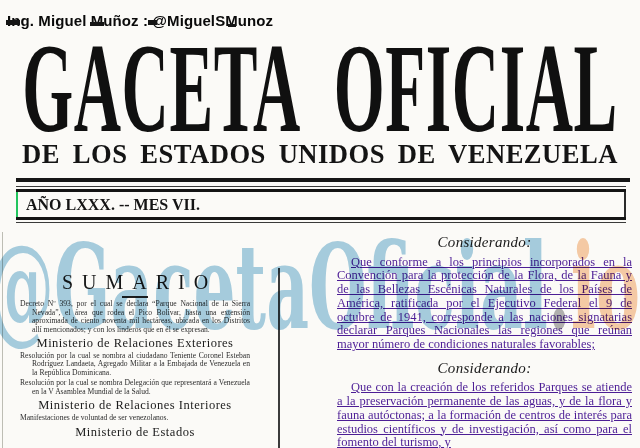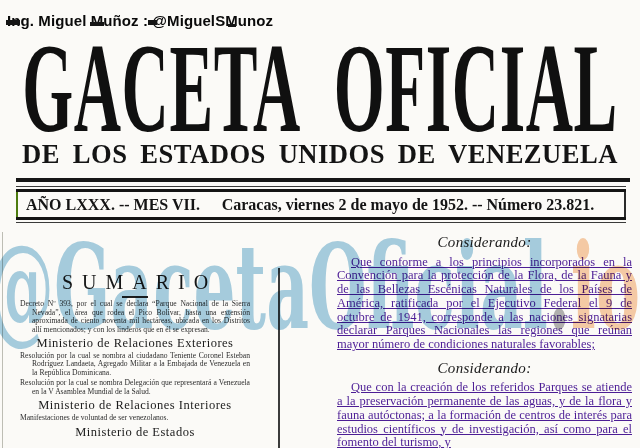--- a/index.html
+++ b/index.html
@@ -13,21 +13,21 @@
           white-space:nowrap;font-weight:bold;font-size:126px;line-height:1;color:#101010;
           word-spacing:.3em;letter-spacing:1px;}
   .masthead-sub{position:absolute;top:138px;left:50%;transform:translateX(-50%) scaleX(.95);
           white-space:nowrap;font-weight:bold;font-size:28px;color:#141414;word-spacing:6px;
           letter-spacing:.5px;}
   .rule-main{position:absolute;top:178px;left:16px;width:614px;height:4px;background:#161616;}
   
   .datebar{position:absolute;top:186px;left:16px;width:610px;}
   .db-rule-top{height:2px;border-top:1px solid #3a3a3a;border-bottom:3px solid #141414;}
   .db-text{display:flex;align-items:baseline;padding:4px 8px 3px 8px;
-           border-left:2px solid #4d7c0f;border-right:2px solid #2a2a2a;
+           border-left:2px solid #22c55e;border-right:2px solid #2a2a2a;
            font-weight:bold;font-size:16px;color:#141414;}
   .db-left{white-space:nowrap;}
   .db-center{flex:1;text-align:center;white-space:nowrap;}
   .db-rule-bottom{height:2px;border-top:3px solid #141414;border-bottom:1px solid #3a3a3a;}
   
   .columns{position:absolute;top:228px;left:0;right:0;bottom:0;display:flex;}
   .col-left{width:280px;box-sizing:border-box;padding:4px 28px 0 20px;border-right:2px solid #3b3b3b;margin-top:40px;}
   .col-right{flex:1;box-sizing:border-box;padding:2px 8px 7px 13px;margin-left:44px;}
   .sumario-heading{margin:0;text-align:center;font-size:20px;font-weight:normal;
           letter-spacing:9px;text-indent:9px;color:#171717;line-height:1;}
@@ -70,21 +70,20 @@
   <div class="artifact a4"></div>
 
   <div class="masthead-title">GACETA OFICIAL</div>
   <div class="masthead-sub">DE LOS ESTADOS UNIDOS DE VENEZUELA</div>
   <div class="rule-main"></div>
 
   <div class="datebar">
     <div class="db-rule-top"></div>
     <div class="db-text">
       <span class="db-left">AÑO LXXX. -- MES VII.</span>
-      <span class="db-center">Caracas, viernes 2 de mayo de 1952. -- Número 23.821.</span>
     </div>
     <div class="db-rule-bottom"></div>
   </div>
 
   <div class="columns">
 
     <div class="col-left">
       <h2 class="sumario-heading">SUMARIO</h2>
       <div class="sumario-rule"></div>
 

